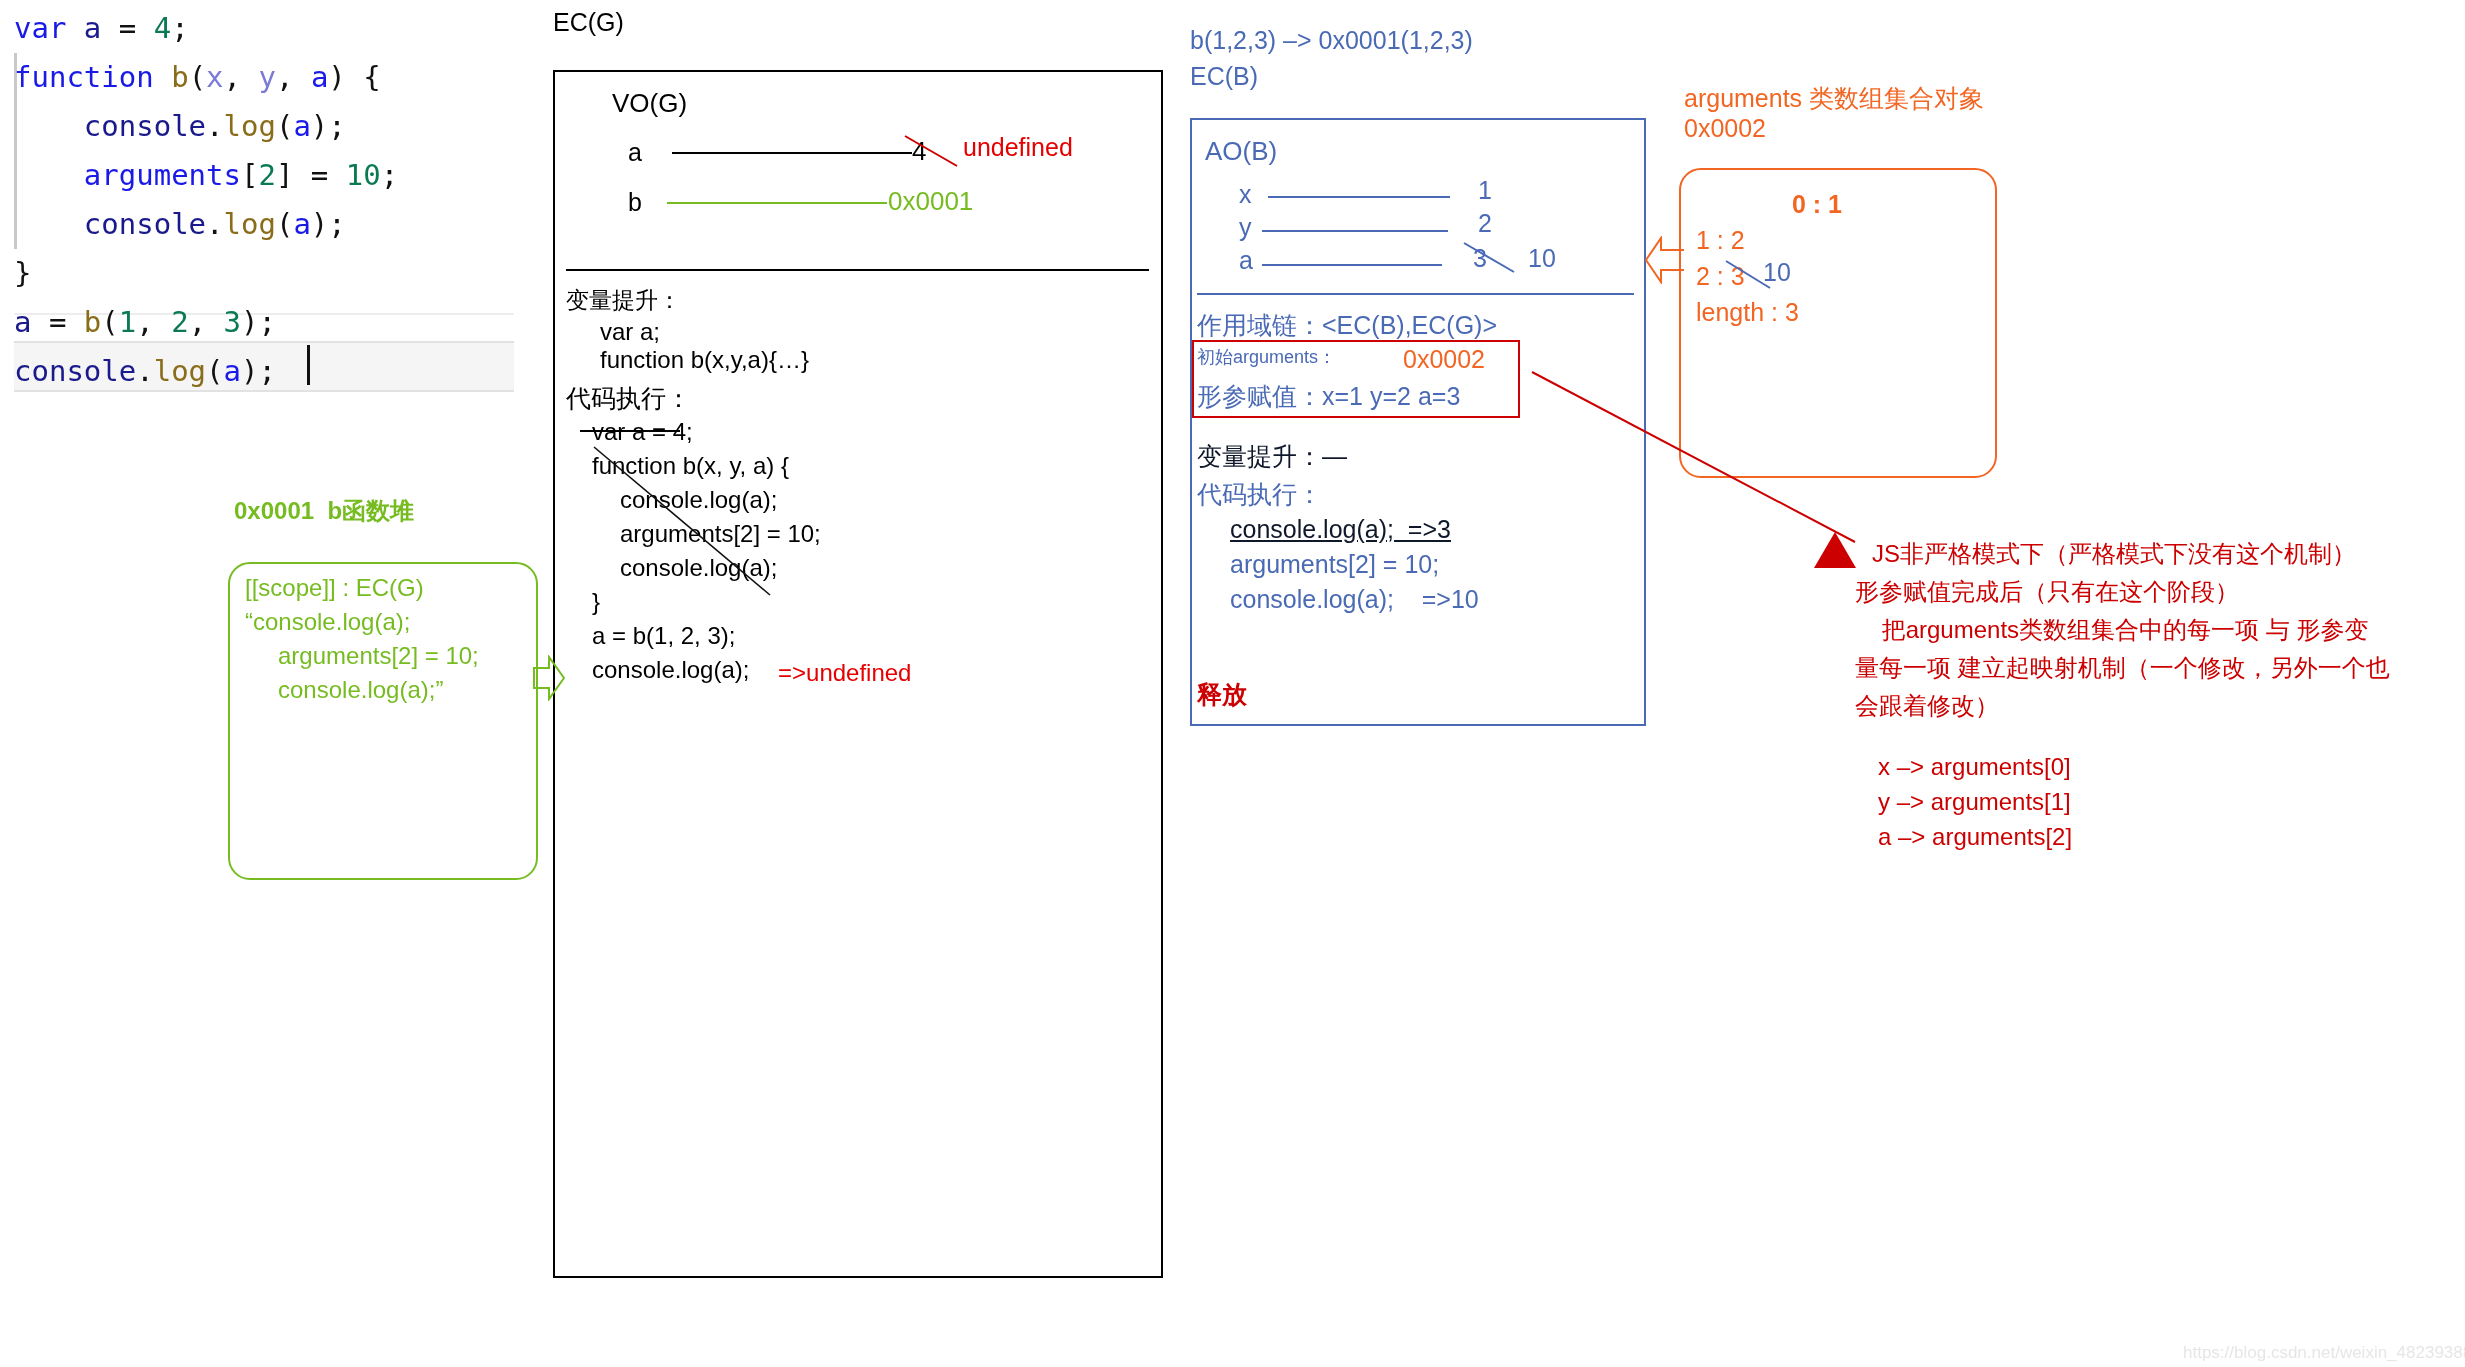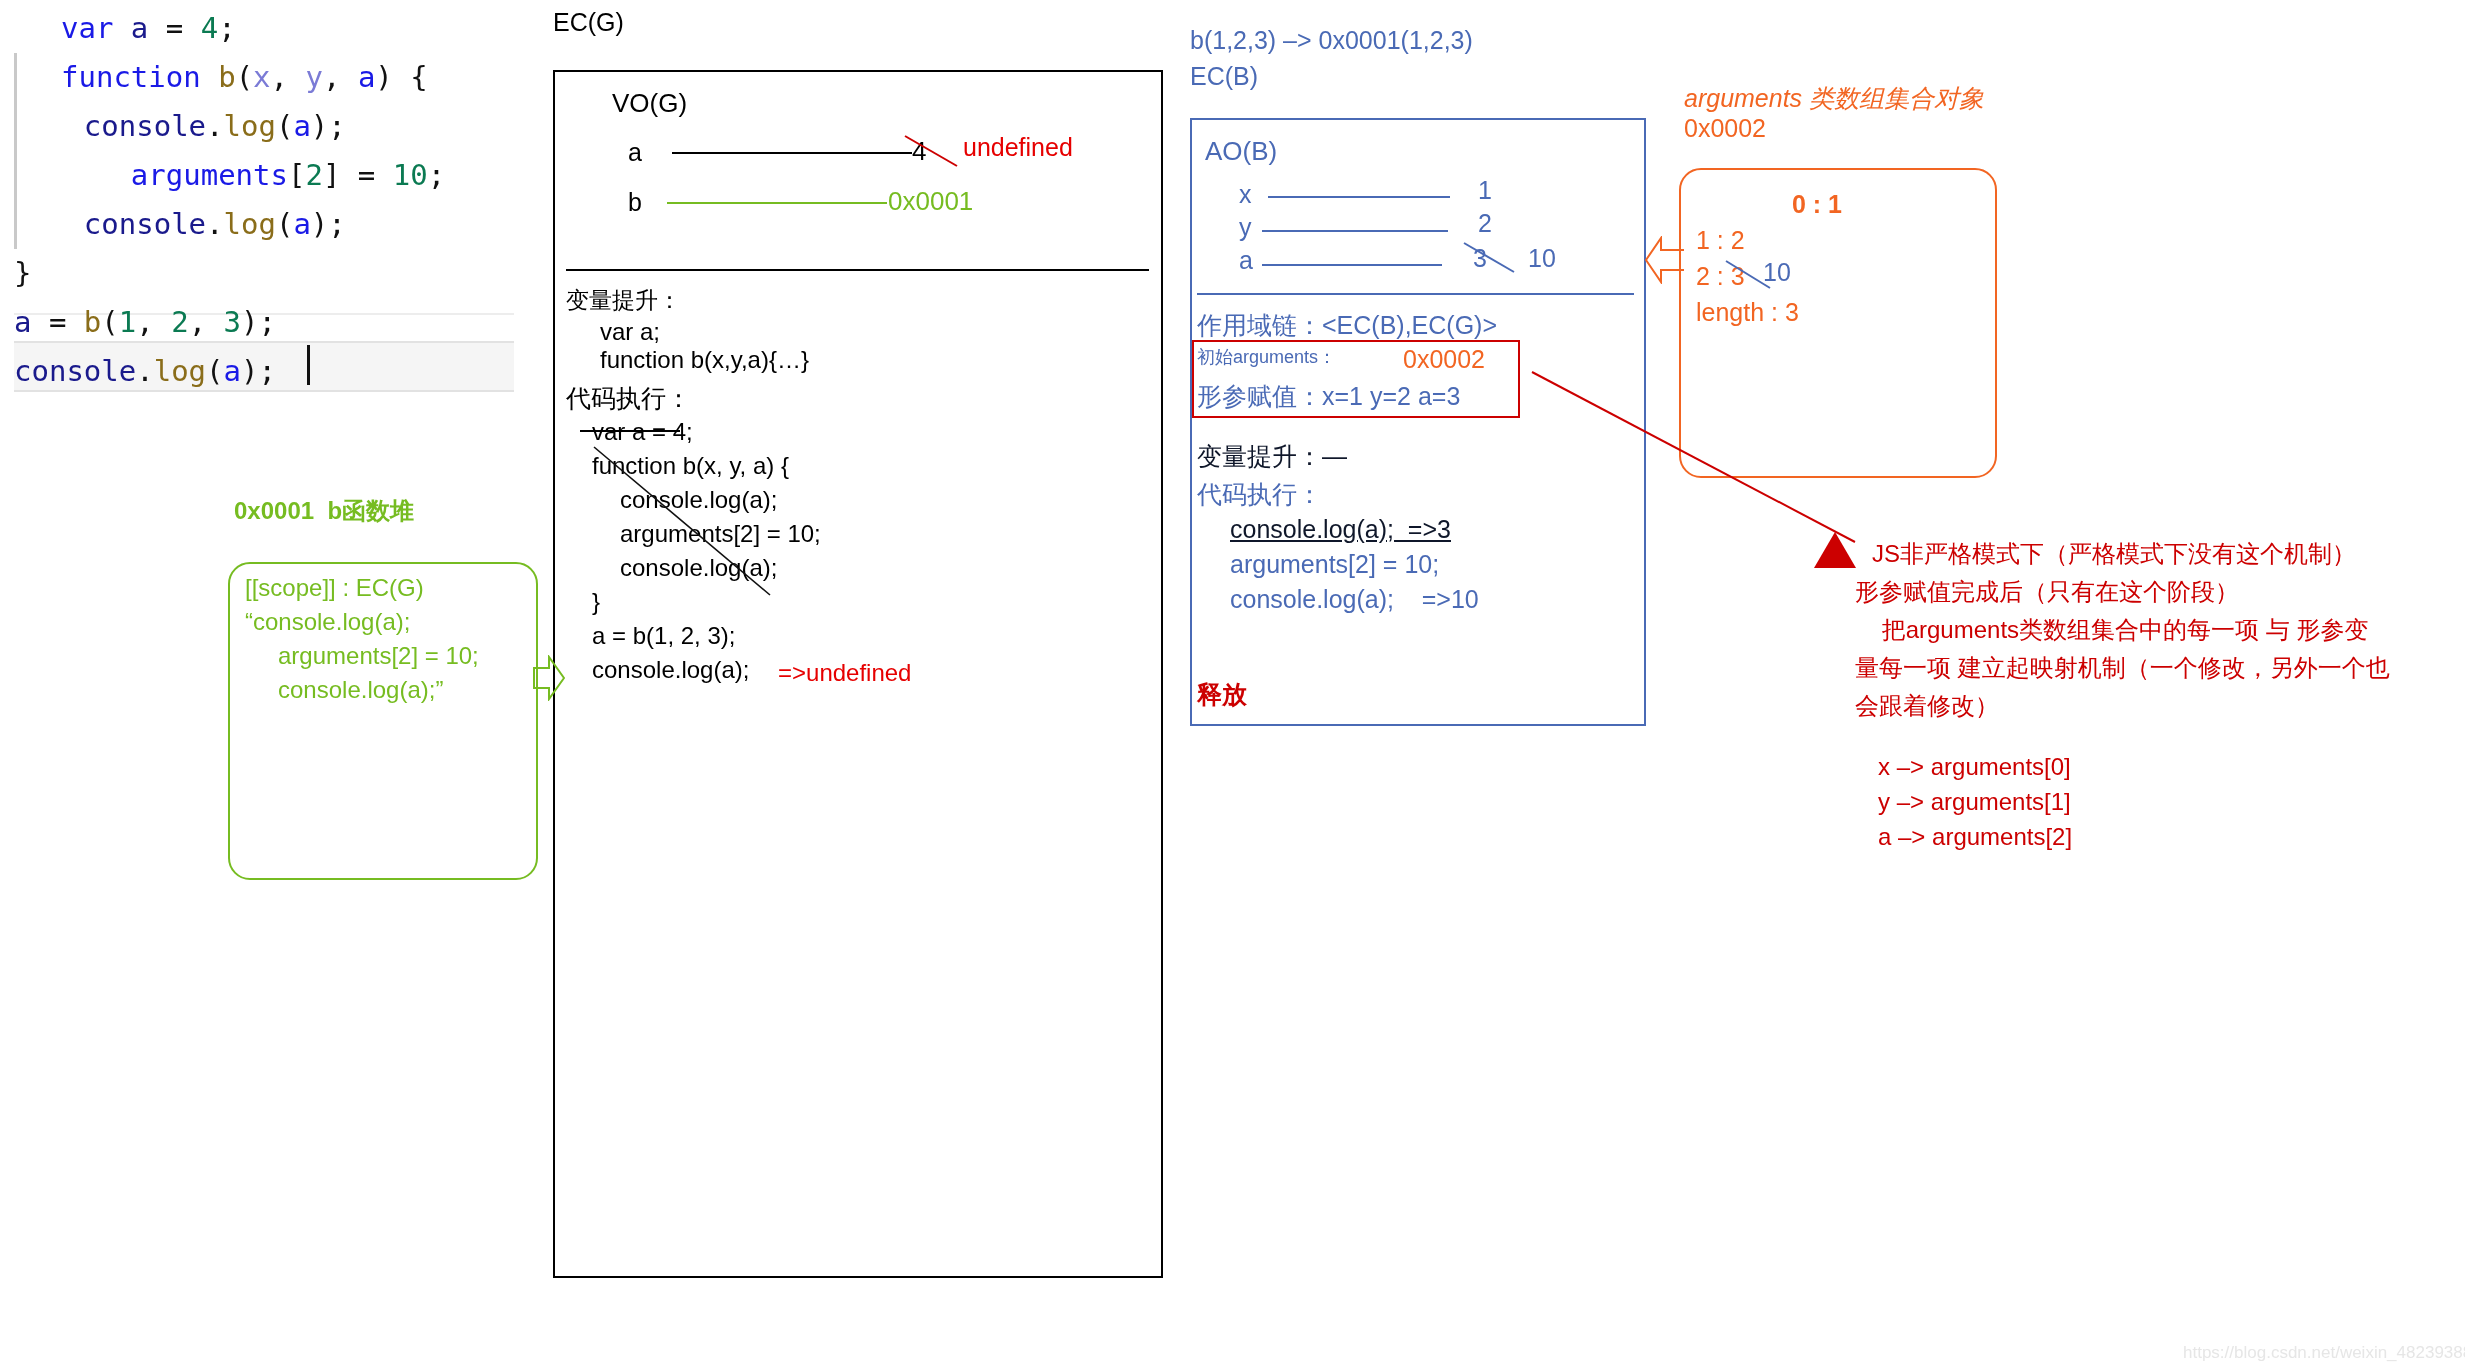--- a/index.html
+++ b/index.html
@@ -4,21 +4,21 @@
 <style>
   html,body{margin:0;padding:0;background:#ffffff;}
   body{width:2465px;height:1367px;position:relative;overflow:hidden;
        font-family:"Liberation Sans","DejaVu Sans",sans-serif;color:#000;}
   .abs{position:absolute;}
 
   
   #code-editor{left:14px;top:4px;width:510px;font-family:"DejaVu Sans Mono","Liberation Mono",monospace;
                font-size:29px;line-height:49px;}
   .code-line{position:relative;white-space:pre;height:49px;}
-  .kw{color:#1a1ae6;margin-left:47px;}
+  .kw{color:#1a1ae6;}
   .ident{color:#1a1a8c;}
   .param{color:#7b7bd6;}
   .num{color:#0b7a52;}
   .fn{color:#8a6d1a;}
   .punct{color:#111;}
   .blue{color:#1a1ae6;}
   #guide-bar{left:14px;top:53px;width:3px;height:196px;background:#c9c9c9;}
   #active-line-hl{left:14px;top:341px;width:500px;height:47px;background:#f5f5f5;
                   border-top:2px solid #e2e2e2;border-bottom:2px solid #e2e2e2;}
   #caret{left:307px;top:345px;width:3px;height:40px;background:#111;}
@@ -92,21 +92,21 @@
   #aob-args-val{left:1403px;top:345px;font-size:25px;color:#f26522;}
   #aob-formal{left:1197px;top:380px;font-size:25px;color:#4a6ab5;}
   #aob-hoist{left:1197px;top:440px;font-size:25px;color:#0f172a;}
   #aob-exec{left:1197px;top:478px;font-size:25px;color:#4a6ab5;}
   #aob-e1{left:1230px;top:515px;font-size:25px;color:#0f172a;text-decoration:underline;}
   #aob-e2{left:1230px;top:550px;font-size:25px;color:#4a6ab5;}
   #aob-e3{left:1230px;top:585px;font-size:25px;color:#4a6ab5;}
   #aob-release{left:1197px;top:678px;font-size:25px;color:#cc0000;font-weight:bold;}
 
   
-  #args-title{left:1684px;top:82px;font-size:25px;color:#f26522;font-style:italic;}
+  #args-title{left:1684px;top:82px;font-size:25px;color:#f26522;}
   #args-addr{left:1684px;top:114px;font-size:25px;color:#f26522;}
   #args-box{left:1679px;top:168px;width:318px;height:310px;border:2px solid #f26522;
             border-radius:22px;box-sizing:border-box;}
   .argrow{font-size:25px;color:#f26522;}
   #arg-0{left:1792px;top:190px;font-weight:bold;}
   #arg-1{left:1696px;top:226px;}
   #arg-2{left:1696px;top:262px;}
   #arg-2-strike{left:1724px;top:258px;width:50px;height:34px;}
   #arg-2-new{left:1763px;top:258px;font-size:25px;color:#4a6ab5;}
   #arg-len{left:1696px;top:298px;}

